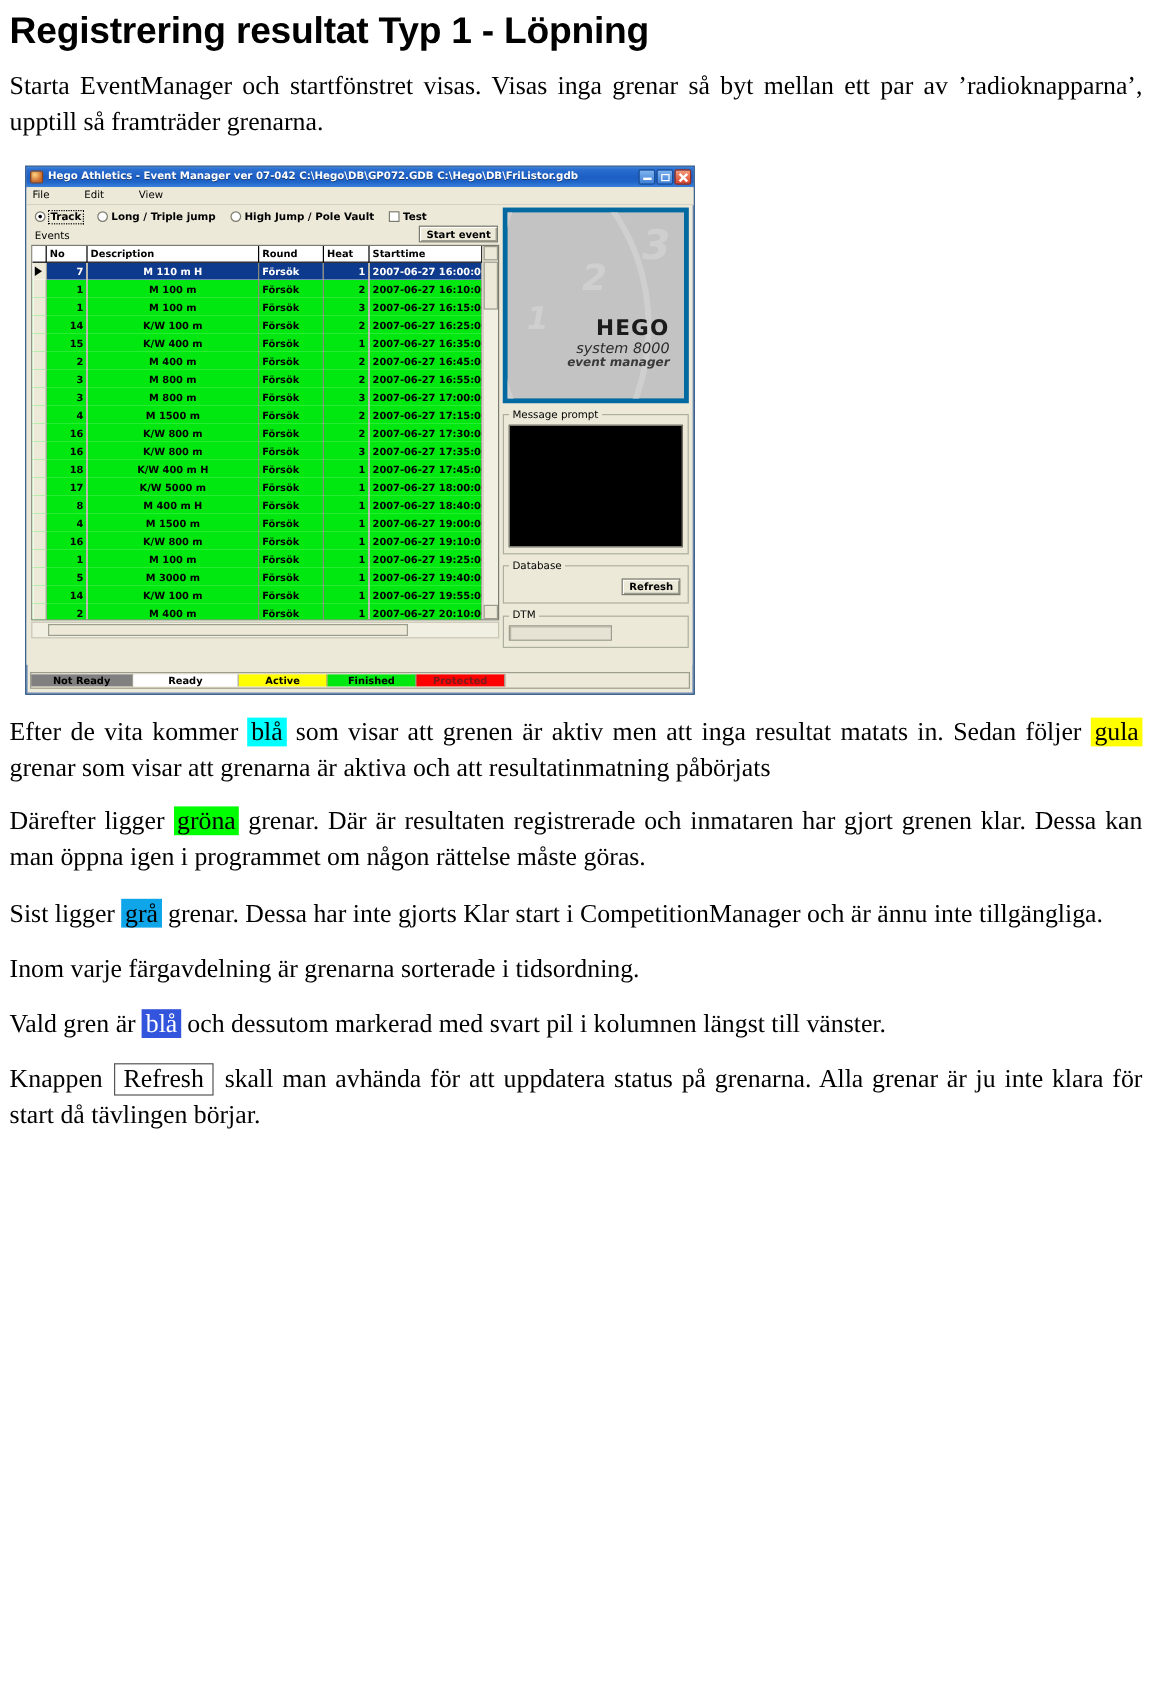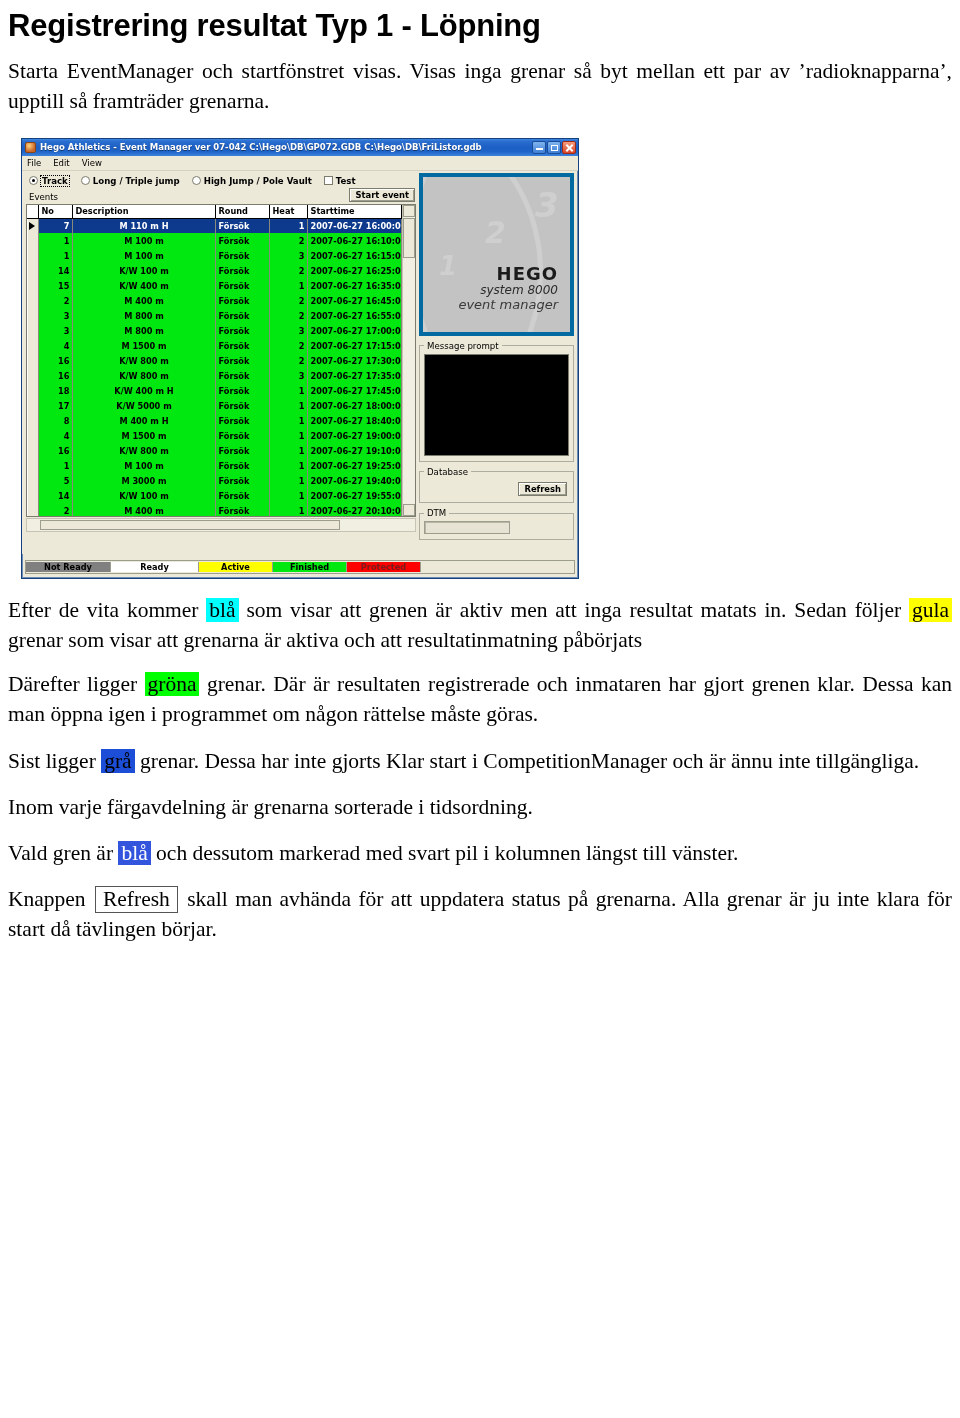--- a/index.html
+++ b/index.html
@@ -80,21 +80,21 @@
   .tb-btn.max i { left: 3px; top: 3px; width: 7px; height: 6px; border: 1px solid #fff; background: transparent; }
   .tb-btn.close i.a, .tb-btn.close i.b { left: 2px; top: 5px; width: 9px; height: 2px; }
   .tb-btn.close i.a { transform: rotate(45deg); }
   .tb-btn.close i.b { transform: rotate(-45deg); }
 
   .menubar {
     height: 15px;
     background: #ece9d8;
     display: flex; align-items: center;
     font-size: 8.5px; color: #000;
-    padding-left: 5px; gap: 12px;
+    padding-left: 5px; gap: 29px;
     border-bottom: 1px solid #d5d2c2;
   }
 
   .body-row { display: flex; }
   .left-pane { width: 395px; padding: 2px 0 0 3px; background: #ece9d8; }
   .right-pane { width: 160px; background: #ece9d8; padding: 2px 3px 0 2px; }
 
   .radios {
     display: flex; align-items: center;
     font-size: 8.6px; font-weight: bold;
@@ -230,21 +230,21 @@
   .logo-hego {
     font-family: "DejaVu Sans","Liberation Sans",sans-serif;
     font-weight: bold; font-size: 18px; letter-spacing: 1px; color: #1b1b1b;
   }
   .logo-sys {
     font-family: "DejaVu Sans","Liberation Sans",sans-serif;
     font-style: italic; font-size: 12px; color: #2b2b2b; margin-top: -1px;
   }
   .logo-em {
     font-family: "DejaVu Sans","Liberation Sans",sans-serif;
-    font-style: italic; font-size: 13px; color: #3a3a3a; margin-top: 0;
+    font-style: italic; font-size: 10px; color: #3a3a3a; margin-top: 0; font-weight: bold;
   }
 
   fieldset.grp {
     border: 1px solid #aeaea0; margin: 5px 0 0 0; padding: 3px 4px 5px 4px;
     background: #ece9d8;
   }
   fieldset.grp legend {
     font-size: 8.6px; padding: 0 3px; color: #000;
     font-family: "DejaVu Sans","Liberation Sans",sans-serif;
   }
@@ -285,21 +285,21 @@
   .prose p.tight { margin-top: 14px; }
   .boxword {
     border: 1px solid #555; padding: 0 7px;
     display: inline-block; line-height: 1.15;
     margin: 0 2px;
   }
   .hl { padding: 0 3px; }
   .hl-cyan { background: #00ffff; }
   .hl-yellow { background: #ffff00; }
   .hl-green { background: #00ff00; }
-  .hl-gray { background: #1d4ed8; }
+  .hl-gray { background: #0ea5e9; }
   .hl-blue { background: #3355dd; color: #ffffff; }
 
   .footer-note {
     position: absolute;
     left: 8px; right: 8px;
     bottom: 8px;
     font-size: 21.5px;
     line-height: 1.40;
     text-align: justify;
   }

